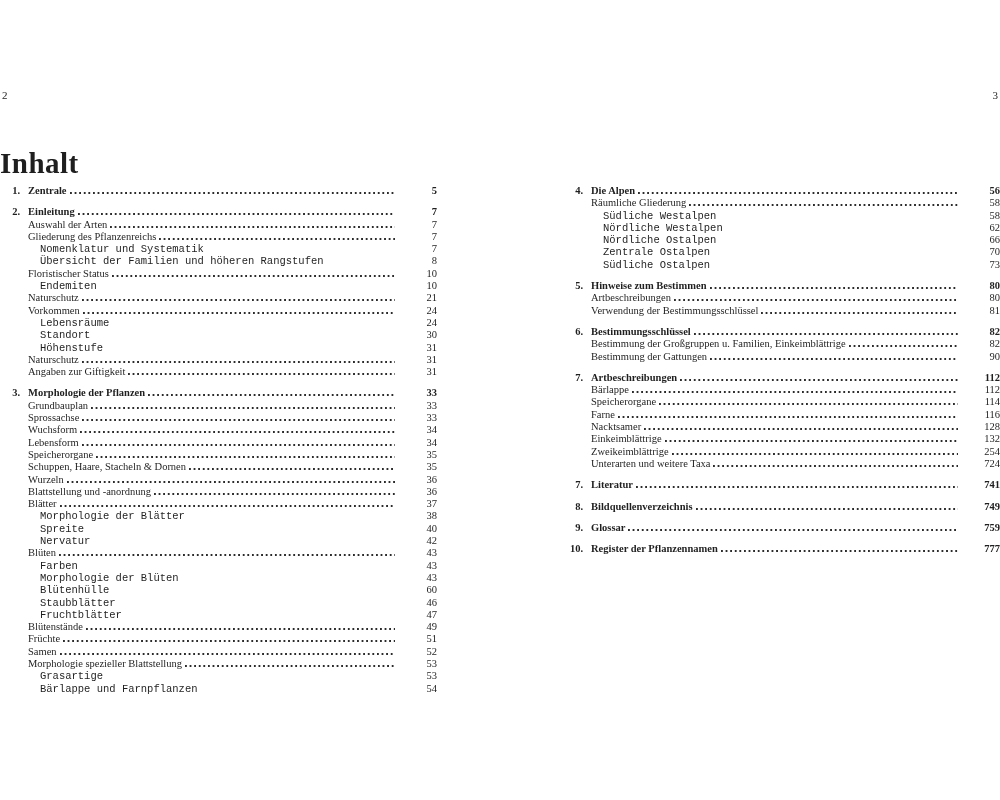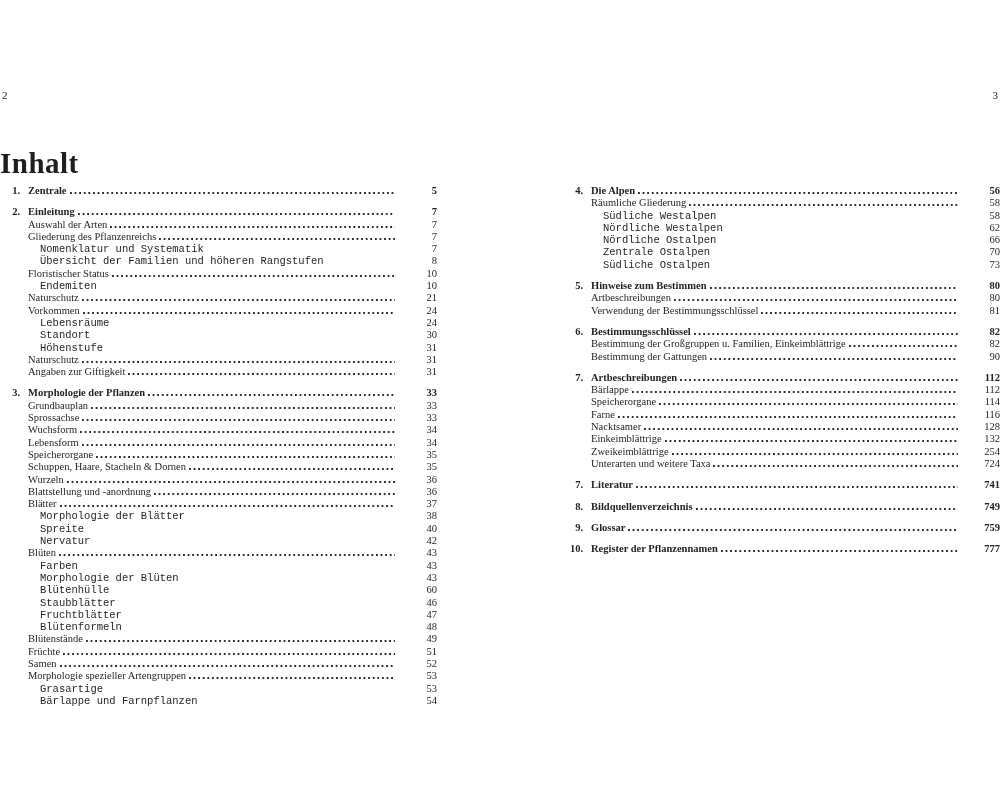--- a/index.html
+++ b/index.html
@@ -296,47 +296,41 @@
     <span class="toc-label">Staubblätter</span>
     <span class="toc-leader no-dots"></span>
     <span class="toc-page">46</span>
   </div>
       <div class="toc-row level-subsub">
     <span class="toc-num"></span>
     <span class="toc-label">Fruchtblätter</span>
     <span class="toc-leader no-dots"></span>
     <span class="toc-page">47</span>
   </div>
-      <div class="toc-row level-subsub">
-    <span class="toc-num"></span>
-    <span class="toc-label">Blütenformeln</span>
-    <span class="toc-leader no-dots"></span>
-    <span class="toc-page">48</span>
-  </div>
       <div class="toc-row level-sub">
     <span class="toc-num"></span>
     <span class="toc-label">Blütenstände</span>
     <span class="toc-leader"></span>
     <span class="toc-page">49</span>
   </div>
       <div class="toc-row level-sub">
     <span class="toc-num"></span>
     <span class="toc-label">Früchte</span>
     <span class="toc-leader"></span>
     <span class="toc-page">51</span>
   </div>
       <div class="toc-row level-sub">
     <span class="toc-num"></span>
     <span class="toc-label">Samen</span>
     <span class="toc-leader"></span>
     <span class="toc-page">52</span>
   </div>
       <div class="toc-row level-sub">
     <span class="toc-num"></span>
-    <span class="toc-label">Morphologie spezieller Artengruppen</span>
+    <span class="toc-label">Morphologie spezieller Blattstellung</span>
     <span class="toc-leader"></span>
     <span class="toc-page">53</span>
   </div>
       <div class="toc-row level-subsub">
     <span class="toc-num"></span>
     <span class="toc-label">Grasartige</span>
     <span class="toc-leader no-dots"></span>
     <span class="toc-page">53</span>
   </div>
       <div class="toc-row level-subsub">

